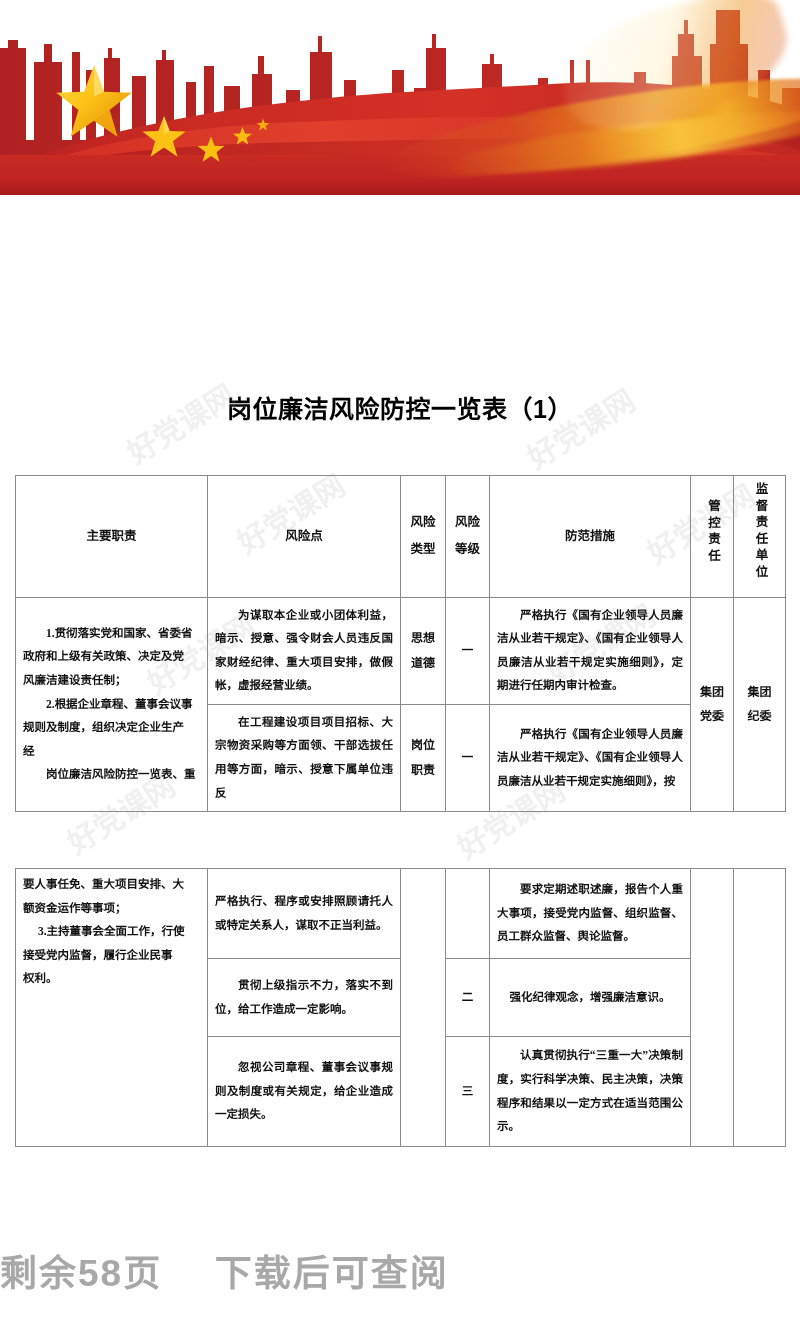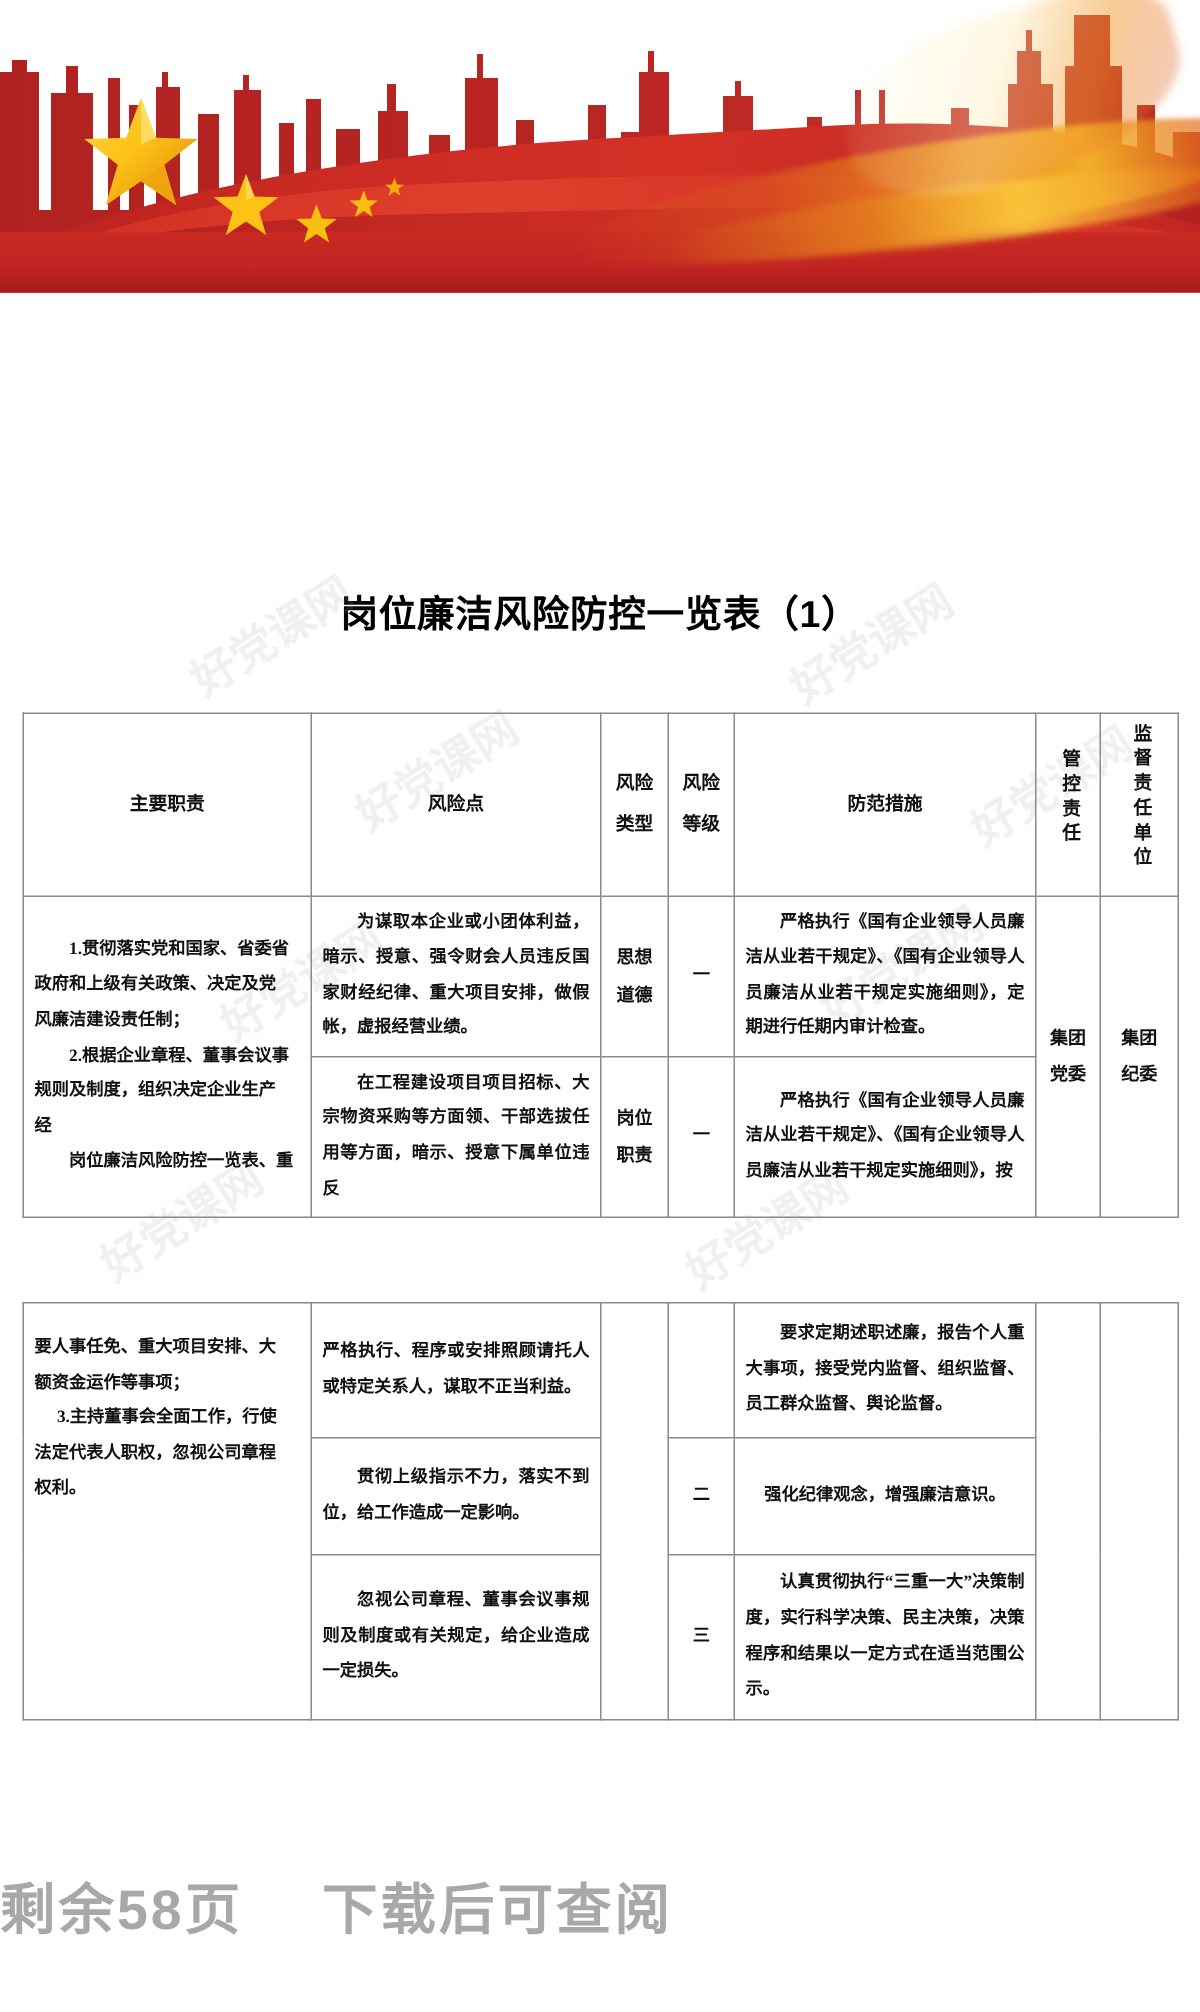--- a/index.html
+++ b/index.html
@@ -380,25 +380,25 @@
       <col class="c1">
         <col class="c2">
         <col class="c3">
         <col class="c4">
         <col class="c5">
         <col class="c6">
         <col class="c7">
     </colgroup>
     <tbody>
       <tr>
-        <td rowspan="3" class="cell-cont" style="vertical-align:top; padding-top:18px;">
+        <td rowspan="3" class="cell-cont" style="vertical-align:top; padding-top:4px;">
           <div>要人事任免、重大项目安排、大</div>
           <div>额资金运作等事项；</div>
           <div style="text-indent:1.3em">3.主持董事会全面工作，行使</div>
-          <div>法定代表人职权，忽视公司章程</div>
+          <div>接受党内监督，履行企业民事</div>
           <div>权利。</div>
         </td>
         <td class="cell-cont" style="height:90px;">严格执行、程序或安排照顾请托人或特定关系人，谋取不正当利益。</td>
         <td rowspan="3" class="cell-center"></td>
         <td class="cell-center" style="height:90px;"></td>
         <td class="cell-body">要求定期述职述廉，报告个人重大事项，接受党内监督、组织监督、员工群众监督、舆论监督。</td>
         <td rowspan="3" class="cell-center"></td>
         <td rowspan="3" class="cell-center"></td>
       </tr>
       <tr>

